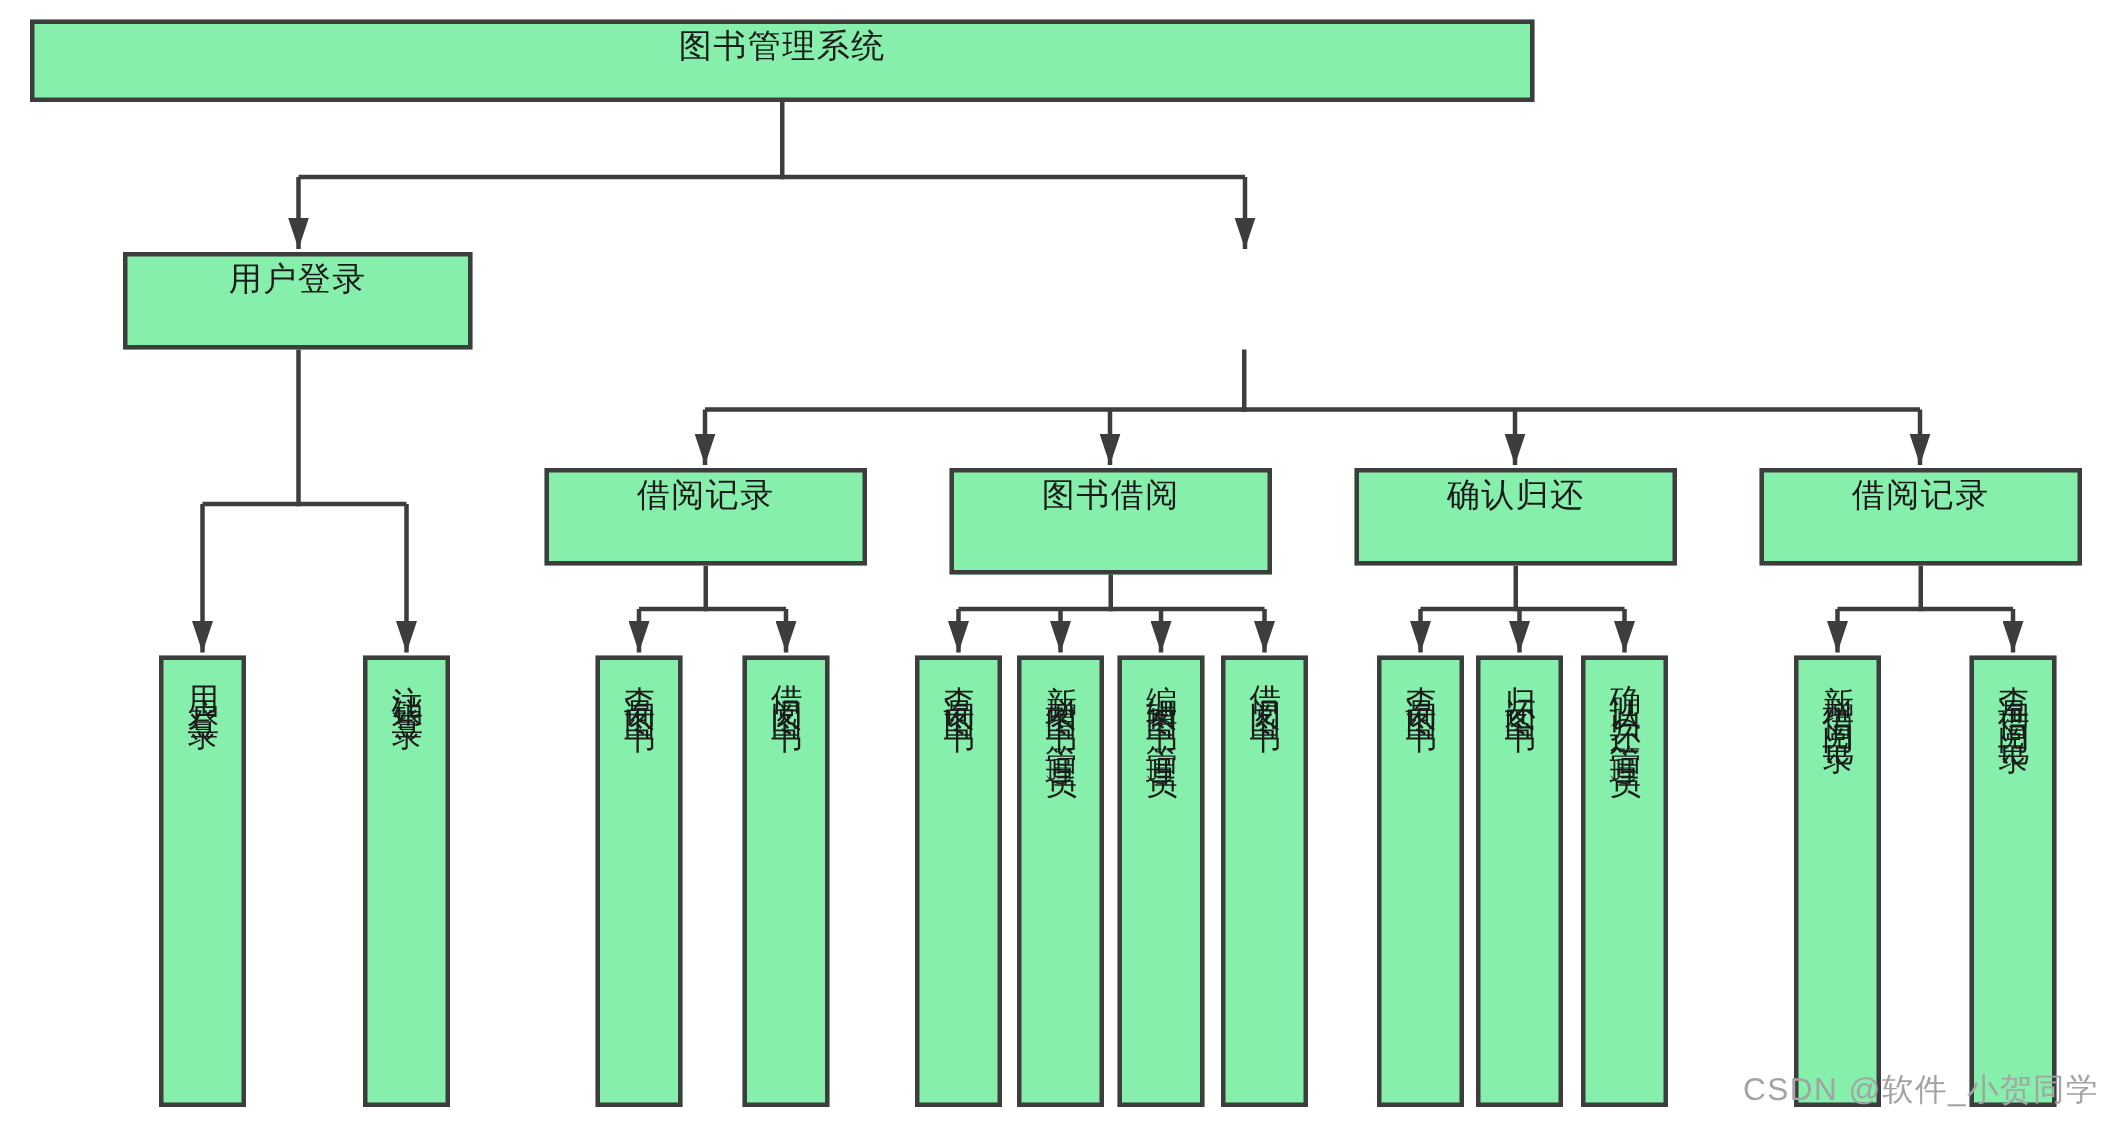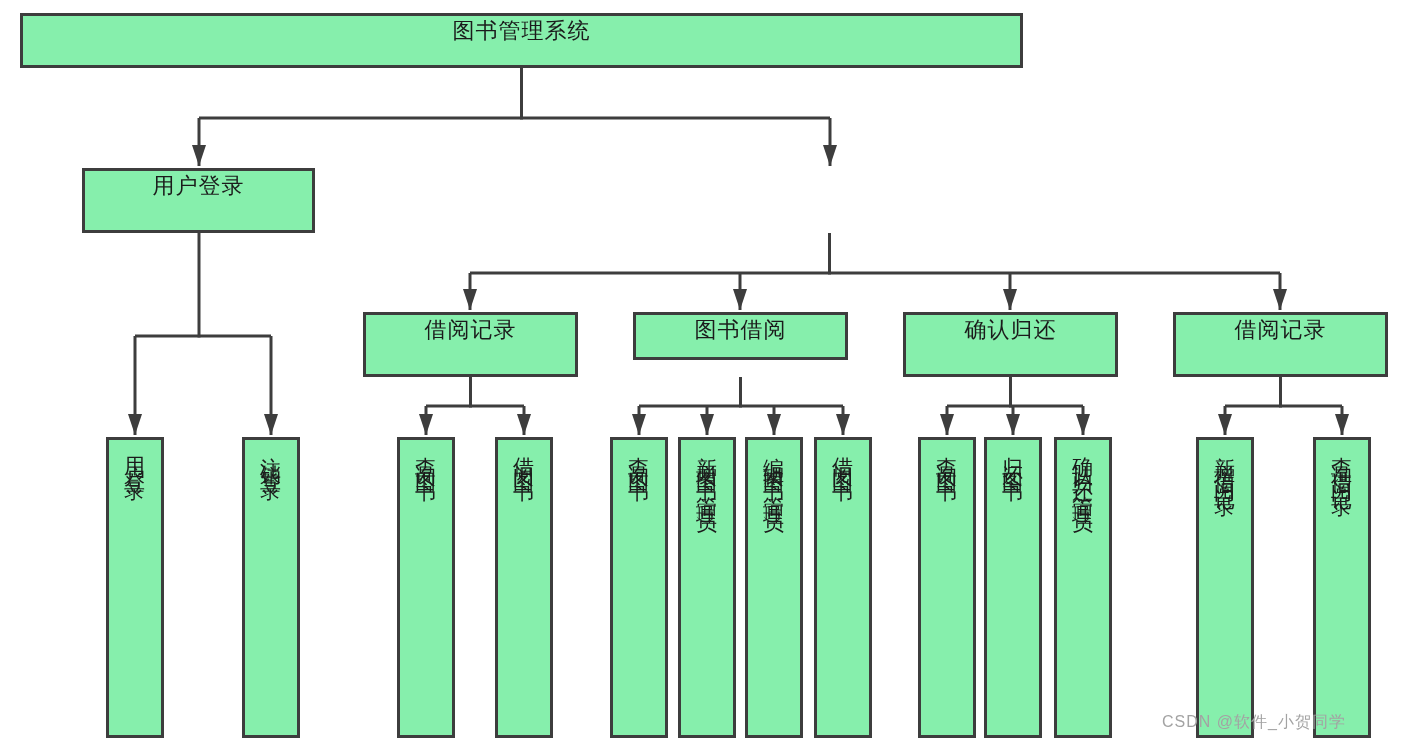--- a/index.html
+++ b/index.html
@@ -28,21 +28,21 @@
     justify-content: center;
     color: #1b1b1b;
     font-size: 22px;
     letter-spacing: 1px;
     white-space: nowrap;
   }
   .root  { left: 20px;  top: 13px;  width: 1003px; height: 55px; }
   .l2a   { left: 82px;  top: 168px; width: 233px;  height: 65px; }
   .l2b   { left: 713px; top: 168px; width: 233px;  height: 65px; }
   .l3a   { left: 363px;  top: 312px; width: 215px; height: 65px; }
-  .l3b   { left: 633px;  top: 312px; width: 215px; height: 48px; }
+  .l3b   { left: 633px;  top: 312px; width: 215px; height: 71px; }
   .l3c   { left: 903px;  top: 312px; width: 215px; height: 65px; }
   .l3d   { left: 1173px; top: 312px; width: 215px; height: 65px; }
   .leaf  { top: 437px; width: 58px; height: 301px; }
   .leaf span {
     writing-mode: vertical-rl;
     text-orientation: mixed;
     letter-spacing: 8px;
     font-size: 21px;
     line-height: 1;
   }
@@ -56,21 +56,21 @@
   .lf8  { left: 814px; }
   .lf9  { left: 918px; }
   .lf10 { left: 984px; }
   .lf11 { left: 1054px; }
   .lf12 { left: 1196px; }
   .lf13 { left: 1313px; }
   .watermark {
     position: absolute;
     left: 1162px;
     top: 712px;
-    font-size: 16px;
+    font-size: 21px;
     color: #a3a3a3;
     letter-spacing: 1px;
     z-index: 5;
     white-space: nowrap;
   }
 </style>
 </head>
 <body>
 
 <div class="stage">

